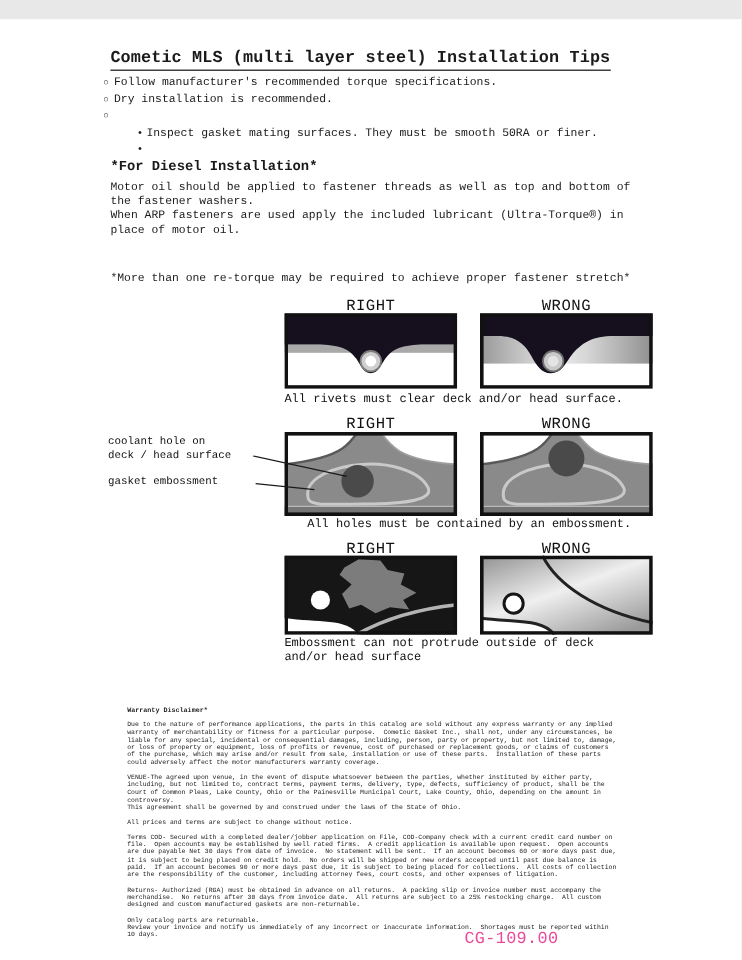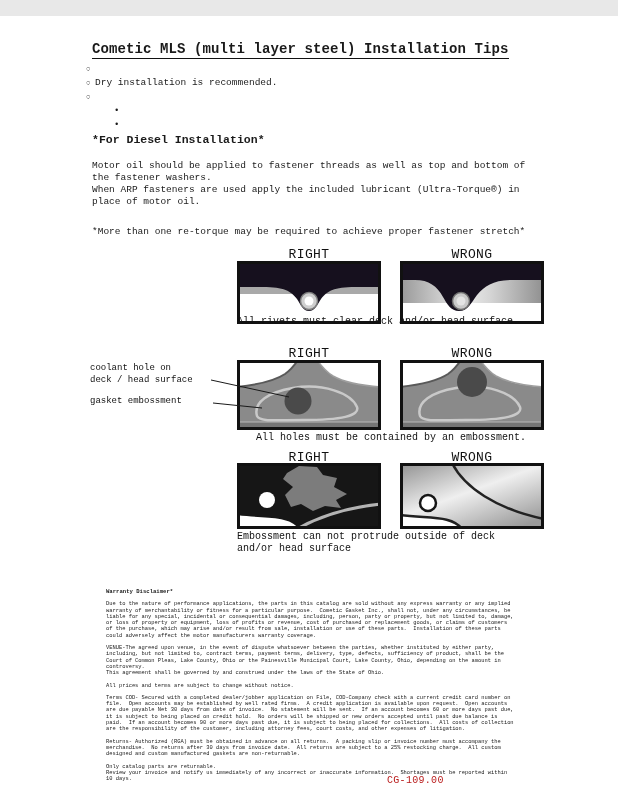--- a/index.html
+++ b/index.html
@@ -33,50 +33,52 @@
   .para{left:92px;font-size:9.5px;line-height:12px;width:440px;}
   .p2{line-height:11.5px;}
   .dlabel{width:144px;text-align:center;font-size:13px;letter-spacing:.4px;color:#111;}
   .caption{font-size:10px;line-height:11.5px;color:#111;}
   .dbox{width:144px;}
   .dbox svg{display:block;}
   .callout{width:120px;text-align:left;font-size:9px;line-height:11.5px;color:#111;}
   .legal{left:106px;top:573px;width:408px;font-size:5.4px;line-height:6.3px;color:#222;}
   .legal .lh{font-size:5.6px;font-weight:bold;margin-bottom:6px;}
   .legal p{margin:0 0 6px 0;white-space:pre-wrap;}
-  .pagecode{left:387px;top:759px;font-size:10px;letter-spacing:.3px;color:#b91c1c;}
+  .pagecode{left:387px;top:759px;font-size:14px;letter-spacing:.3px;color:#ec4899;}
 </style>
 </head>
 <body>
 
 <div class="page">
 
   <div class="abs title">Cometic MLS (multi layer steel) Installation Tips</div>
 
   <div class="abs tips">
     <div class="tip-row">
       <span class="marker">○</span>
+      <span>Follow manufacturer's recommended torque specifications.</span>
     </div>
     <div class="tip-row">
       <span class="marker">○</span>
       <span>Dry installation is recommended.</span>
     </div>
     <div class="tip-row">
       <span class="marker">○</span>
     </div>
     <div class="tip-row sub">
       <span class="marker">•</span>
+      <span>Inspect gasket mating surfaces.  They must be smooth 50RA or finer.</span>
     </div>
     <div class="tip-row sub">
       <span class="marker">•</span>
     </div>
   </div>
 
   <div class="abs h2">*For Diesel Installation*</div>
-  <div class="abs para pre" style="top:144px;">Motor oil should be applied to fastener threads as well as top and bottom of the fastener washers.
+  <div class="abs para pre" style="top:134px;">Motor oil should be applied to fastener threads as well as top and bottom of the fastener washers.
 When ARP fasteners are used apply the included lubricant (Ultra-Torque®) in place of motor oil.</div>
   <div class="abs para" style="top:210px;">*More than one re-torque may be required to achieve proper fastener stretch*</div>
 
   <div class="abs dlabel" style="left:237px;top:231px;">RIGHT</div>
   <div class="abs dlabel" style="left:400px;top:231px;">WRONG</div>
 
   <div class="abs dbox" style="left:237px;top:245px;">
     <svg width="144" height="63" viewBox="0 0 144 63">
       <rect x="0" y="0" width="144" height="63" fill="#ffffff"></rect>
       <rect x="0" y="26" width="144" height="7" fill="var(--gray-deck)"></rect>
@@ -97,21 +99,21 @@
         </linearGradient>
       </defs>
       <rect x="0" y="0" width="144" height="63" fill="#ffffff"></rect>
       <rect x="0" y="19" width="144" height="23" fill="url(#gDeck)"></rect>
       <path d="M0,0 H144 V19 H112 C93,19 85,25 77,34 C71,42 68,50 59,50 C51,50 47,43 43,36 C37,25 29,19 15,19 H0 Z" fill="var(--diagram-dark)"></path>
       <circle cx="61" cy="40" r="8.5" fill="#c9c9c9" stroke="#6f6f6f" stroke-width="1.5"></circle>
       <circle cx="61" cy="40" r="4.5" fill="#e4e4e4"></circle>
       <rect x="1.5" y="1.5" width="141" height="60" fill="none" stroke="#111111" stroke-width="3"></rect>
     </svg>
   </div>
-  <div class="abs caption pre" style="left:237px;top:300px;">All rivets must clear deck and/or head surface.</div>
+  <div class="abs caption pre" style="left:237px;top:312px;">All rivets must clear deck and/or head surface.</div>
 
   <div class="abs dlabel" style="left:237px;top:330px;">RIGHT</div>
   <div class="abs dlabel" style="left:400px;top:330px;">WRONG</div>
 
   <div class="abs callout pre" style="left:90px;top:347px;">coolant hole on
 deck / head surface</div>
   <div class="abs callout" style="left:90px;top:380px;">gasket embossment</div>
 
   <div class="abs dbox" style="left:237px;top:344px;">
     <svg width="144" height="70" viewBox="0 0 144 70">

